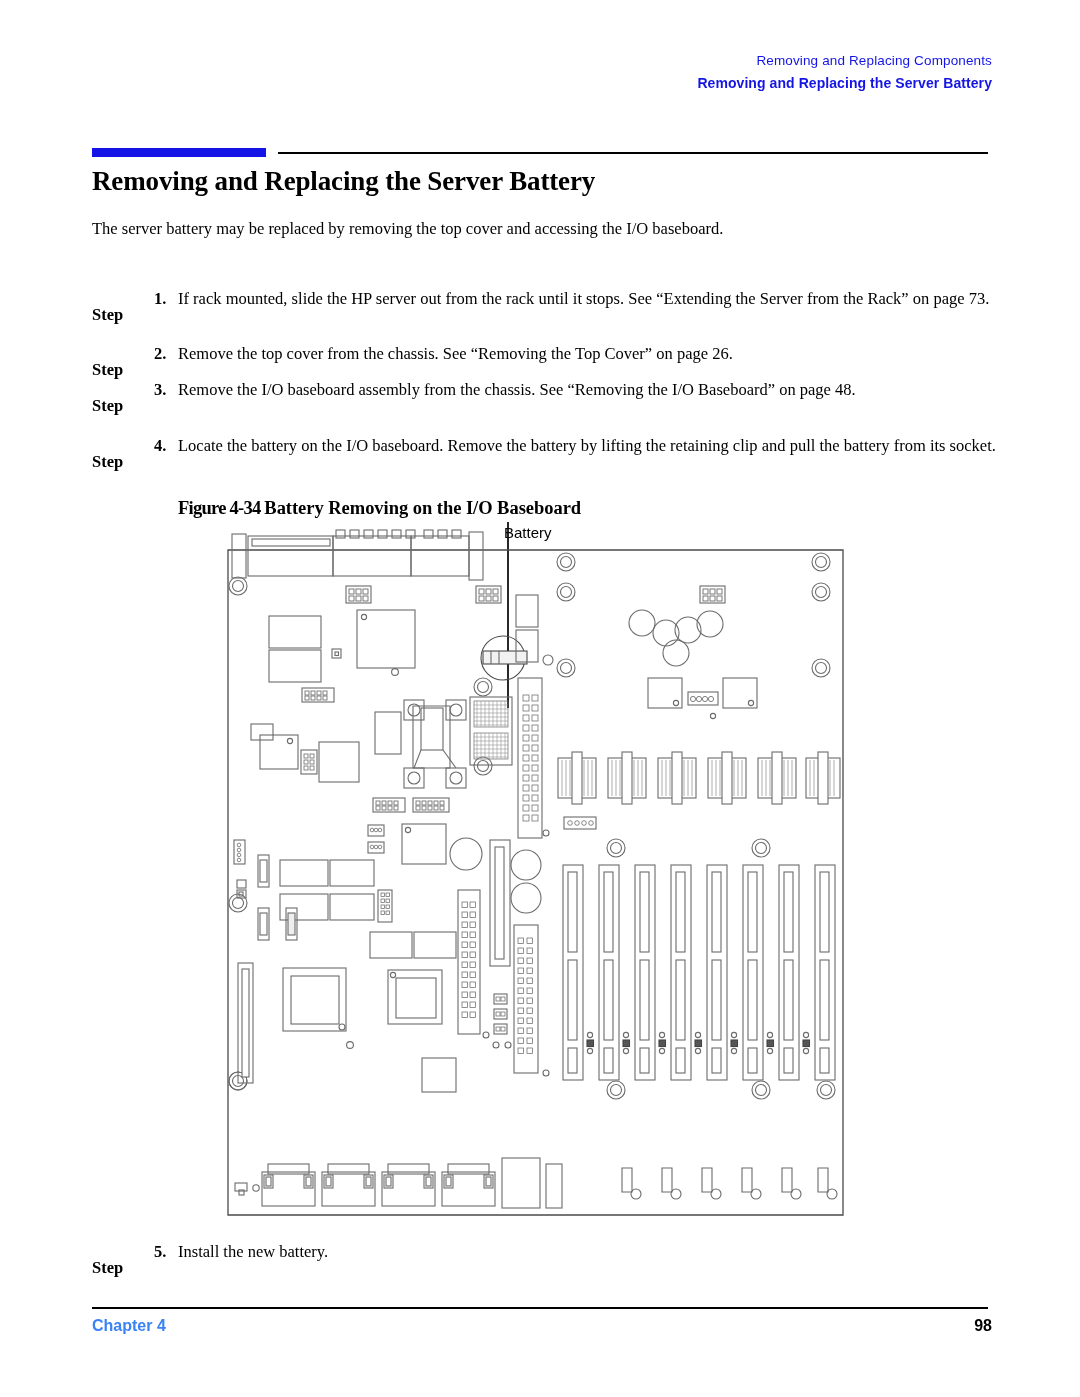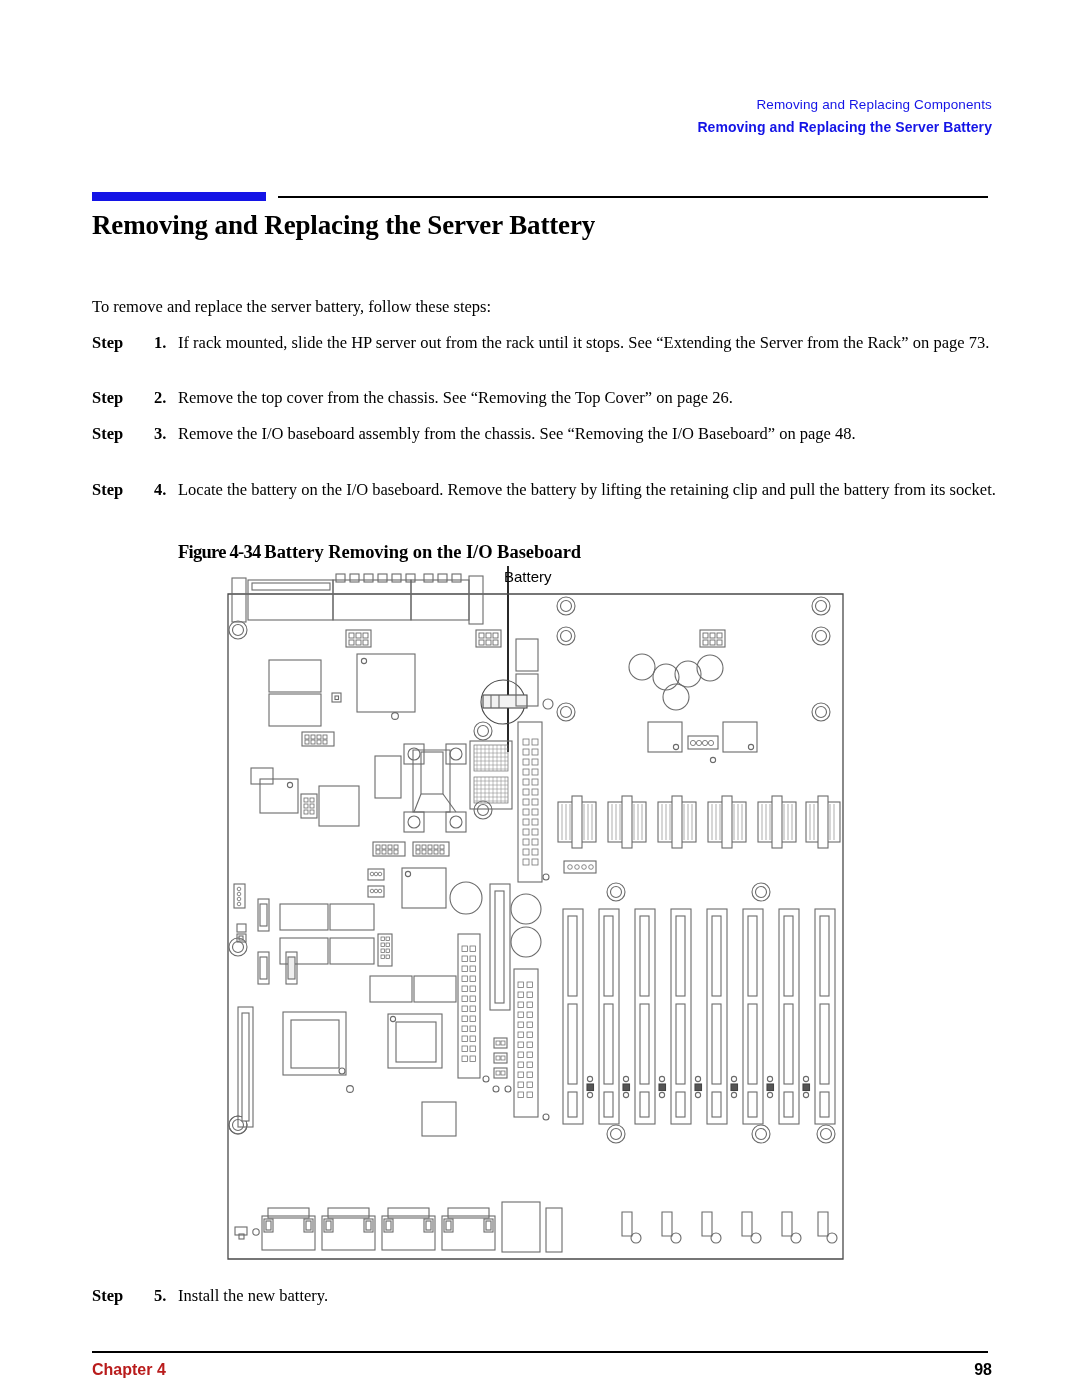--- a/index.html
+++ b/index.html
@@ -1,38 +1,38 @@
 <!DOCTYPE html>
 <html><head>
 <meta charset="utf-8">
 <style>
   html,body{margin:0;padding:0;background:#fff;}
   body{width:1080px;height:1397px;position:relative;font-family:"Liberation Serif",serif;color:#000;}
-  .page{position:absolute;left:0;top:0;width:1080px;height:1335px;margin-top:44px;}
+  .page{position:absolute;left:0;top:0;width:1080px;height:1335px;}
 
   
   .hdr{position:absolute;right:88px;top:52px;text-align:right;line-height:1.35;}
   .hdr .l1{font-family:"Liberation Sans",sans-serif;font-size:13.5px;color:#1414e6;font-weight:400;letter-spacing:.01em;}
   .hdr .l2{font-family:"Liberation Sans",sans-serif;font-size:14px;color:#1414e6;font-weight:700;letter-spacing:.005em;margin-top:4px;}
 
   
   .rule-wrap{position:absolute;left:92px;top:148px;width:896px;height:10px;}
   .rule-blue{position:absolute;left:0;top:0;width:174px;height:9px;background:#1414e6;}
   .rule-thin{position:absolute;left:186px;top:4px;width:710px;height:1.6px;background:#000;}
 
   h1.title{position:absolute;left:92px;top:166px;margin:0;font-family:"Liberation Serif",serif;
            font-weight:700;font-size:27px;letter-spacing:-.005em;color:#000;}
 
   
   .para{position:absolute;font-size:16.5px;line-height:1.36;color:#000;}
   .p1{left:92px;top:218px;width:890px;}
   .p2{left:92px;top:252px;width:890px;}
 
   .step{position:absolute;font-size:16.5px;line-height:1.34;}
-  .step .lbl{position:absolute;left:0;top:0;font-weight:700;width:58px;}
+  .step .lbl{position:absolute;left:0;top:16px;font-weight:700;width:58px;}
   .step .num{position:absolute;left:62px;top:0;font-weight:700;width:22px;text-align:left;}
   .step .txt{position:absolute;left:86px;top:0;width:890px;}
 
   .s1{left:92px;top:288px;}
   .s2{left:92px;top:343px;}
   .s3{left:92px;top:379px;}
   .s4{left:92px;top:435px;}
   .s5{left:92px;top:1241px;}
 
   
@@ -41,42 +41,42 @@
   .figcap .num{letter-spacing:-.04em;text-align:center;}
 
   .figwrap{position:absolute;left:218px;top:520px;width:650px;height:720px;}
   .figwrap svg{display:block;}
 
   .calloutlabel{position:absolute;left:504px;top:524px;font-family:"Liberation Sans",sans-serif;font-size:15px;color:#000;}
 
   
   .foot-rule{position:absolute;left:92px;top:1307px;width:896px;height:2px;background:#000;}
   .foot-left{position:absolute;left:92px;top:1317px;font-family:"Liberation Sans",sans-serif;
-             font-weight:700;font-size:16px;color:#b91c1c;}
+             font-weight:700;font-size:16px;color:#3b82f6;}
   .foot-right{position:absolute;right:88px;top:1317px;font-family:"Liberation Sans",sans-serif;
               font-weight:700;font-size:16px;color:#000;}
 </style>
 </head>
 <body>
 
 <div class="page">
 
   <div class="hdr">
     <div class="l1">Removing and Replacing Components</div>
     <div class="l2">Removing and Replacing the Server Battery</div>
   </div>
 
   <div class="rule-wrap">
     <div class="rule-blue"></div>
     <div class="rule-thin"></div>
   </div>
 
   <h1 class="title">Removing and Replacing the Server Battery</h1>
 
-  <div class="para p2">To remove and replace the server battery, follow these steps:</div>
+  <div class="para p1">The server battery may be replaced by removing the top cover and accessing the I/O baseboard.</div>
 
   <div class="step s1">
     <span class="lbl">Step</span>
     <span class="num">1.</span>
     <span class="txt">If rack mounted, slide the HP server out from the rack until it stops. See “Extending the Server from the Rack” on page 73.</span>
   </div>
 
   <div class="step s2">
     <span class="lbl">Step</span>
     <span class="num">2.</span>

